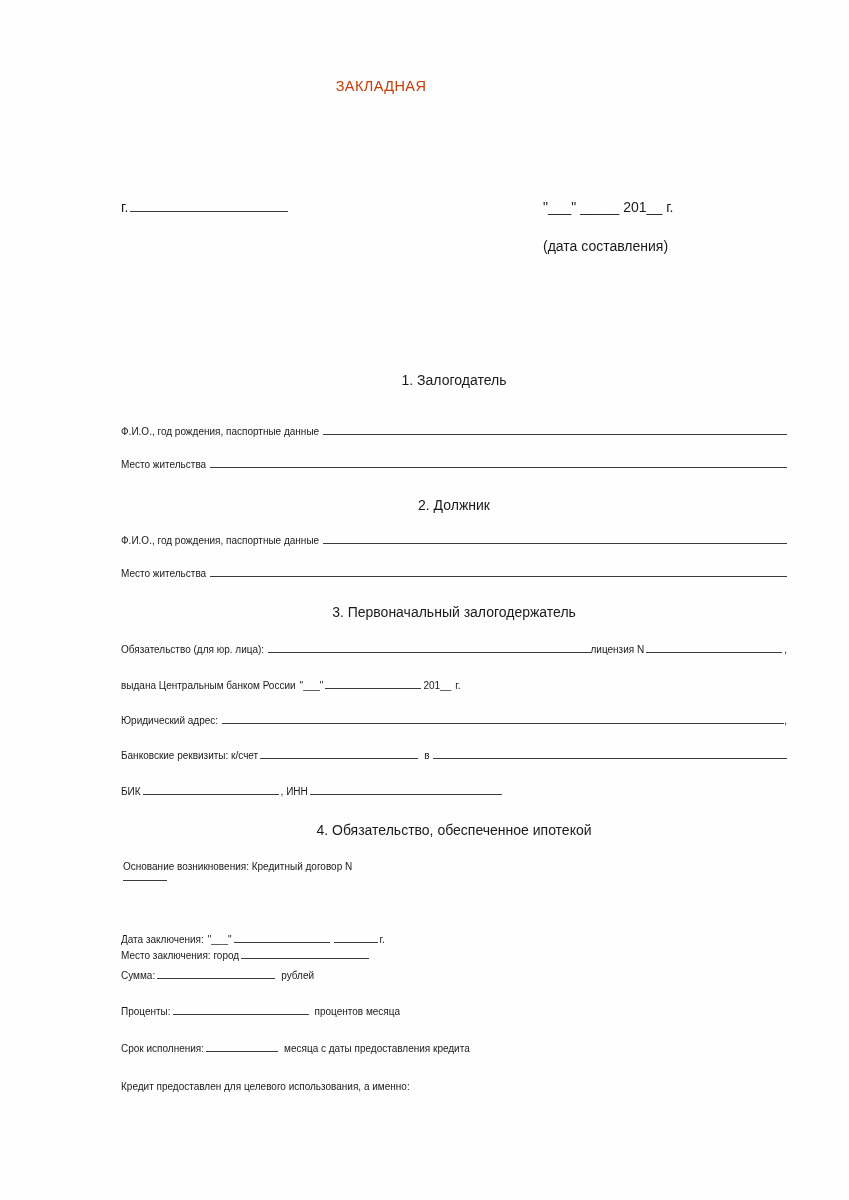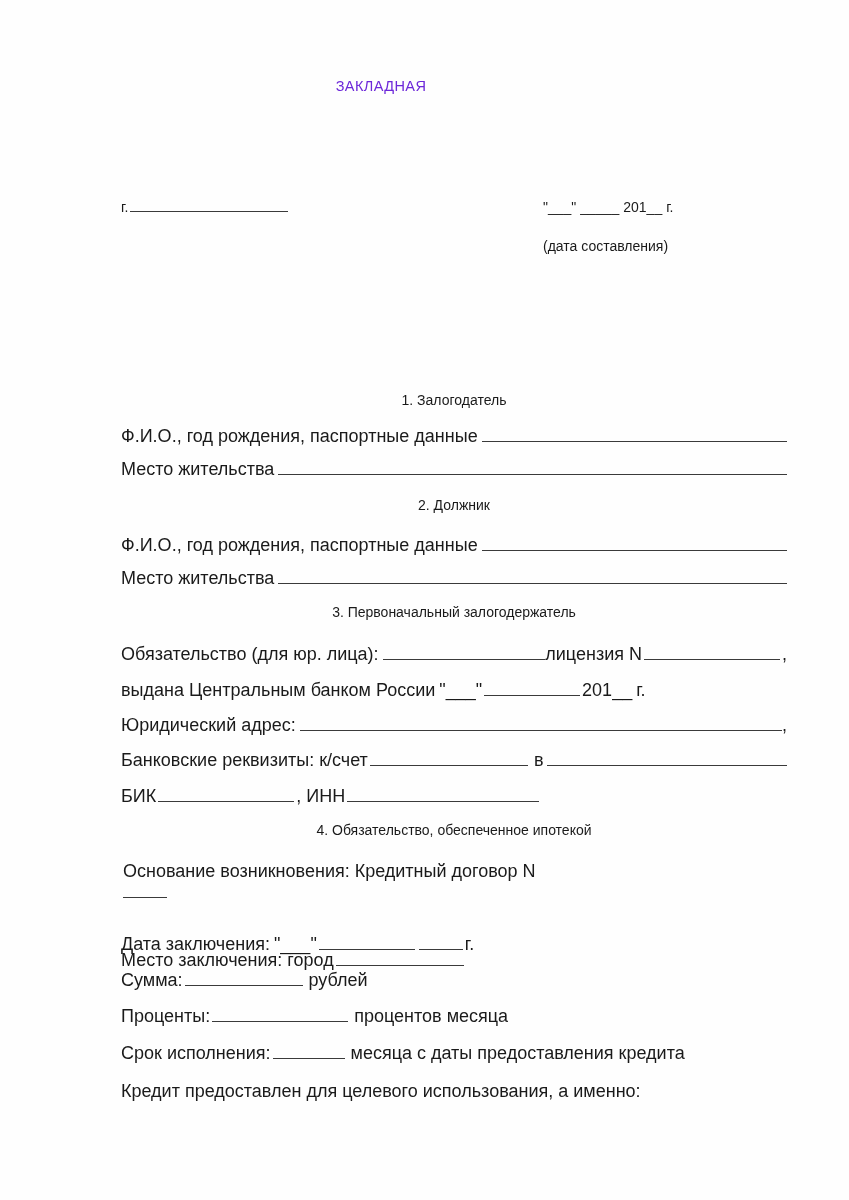--- a/index.html
+++ b/index.html
@@ -23,21 +23,21 @@
 
   
   .doc-title {
     position: absolute;
     left: 0;
     top: 78px;
     width: 762px;
     text-align: center;
     font-size: 14.5px;
     letter-spacing: 0.4px;
-    color: #6d28d9;
+    color: #c2410c;
   }
 
   
   .meta-row {
     position: absolute;
     left: 121px;
     top: 199px;
     width: 666px;
     height: 24px;
   }
@@ -70,21 +70,21 @@
     width: 666px;
     text-align: center;
     font-size: 14px;
     white-space: nowrap;
   }
 
   
   .field-line {
     position: absolute;
     left: 121px;
-    font-size: 18px;
+    font-size: 10px;
     white-space: nowrap;
     display: flex;
     align-items: baseline;
   }
   .field-line.full {
     width: 666px;
   }
   .lbl {
     flex: 0 0 auto;
   }
@@ -125,21 +125,21 @@
   <div class="meta-row">
     <div class="city-field">
       <span>г.</span><span class="rule rule-3xl"></span>
     </div>
     <div class="date-field">
       <span>"___"</span><span class="sp"></span><span>_____</span><span class="sp"></span><span>201__</span><span class="sp"></span><span>г.</span>
     </div>
   </div>
   <div class="date-caption">(дата составления)</div>
 
-  <div class="section-head" style="top:392px;">1. Залогодатель</div>
+  <div class="section-head" style="top:372px;">1. Залогодатель</div>
 
   <div class="field-line full" style="top:426px;">
     <span class="lbl">Ф.И.О., год рождения, паспортные данные</span>
     <span class="rule-flex"></span>
   </div>
 
   <div class="field-line full" style="top:459px;">
     <span class="lbl">Место жительства</span>
     <span class="rule-flex"></span>
   </div>

